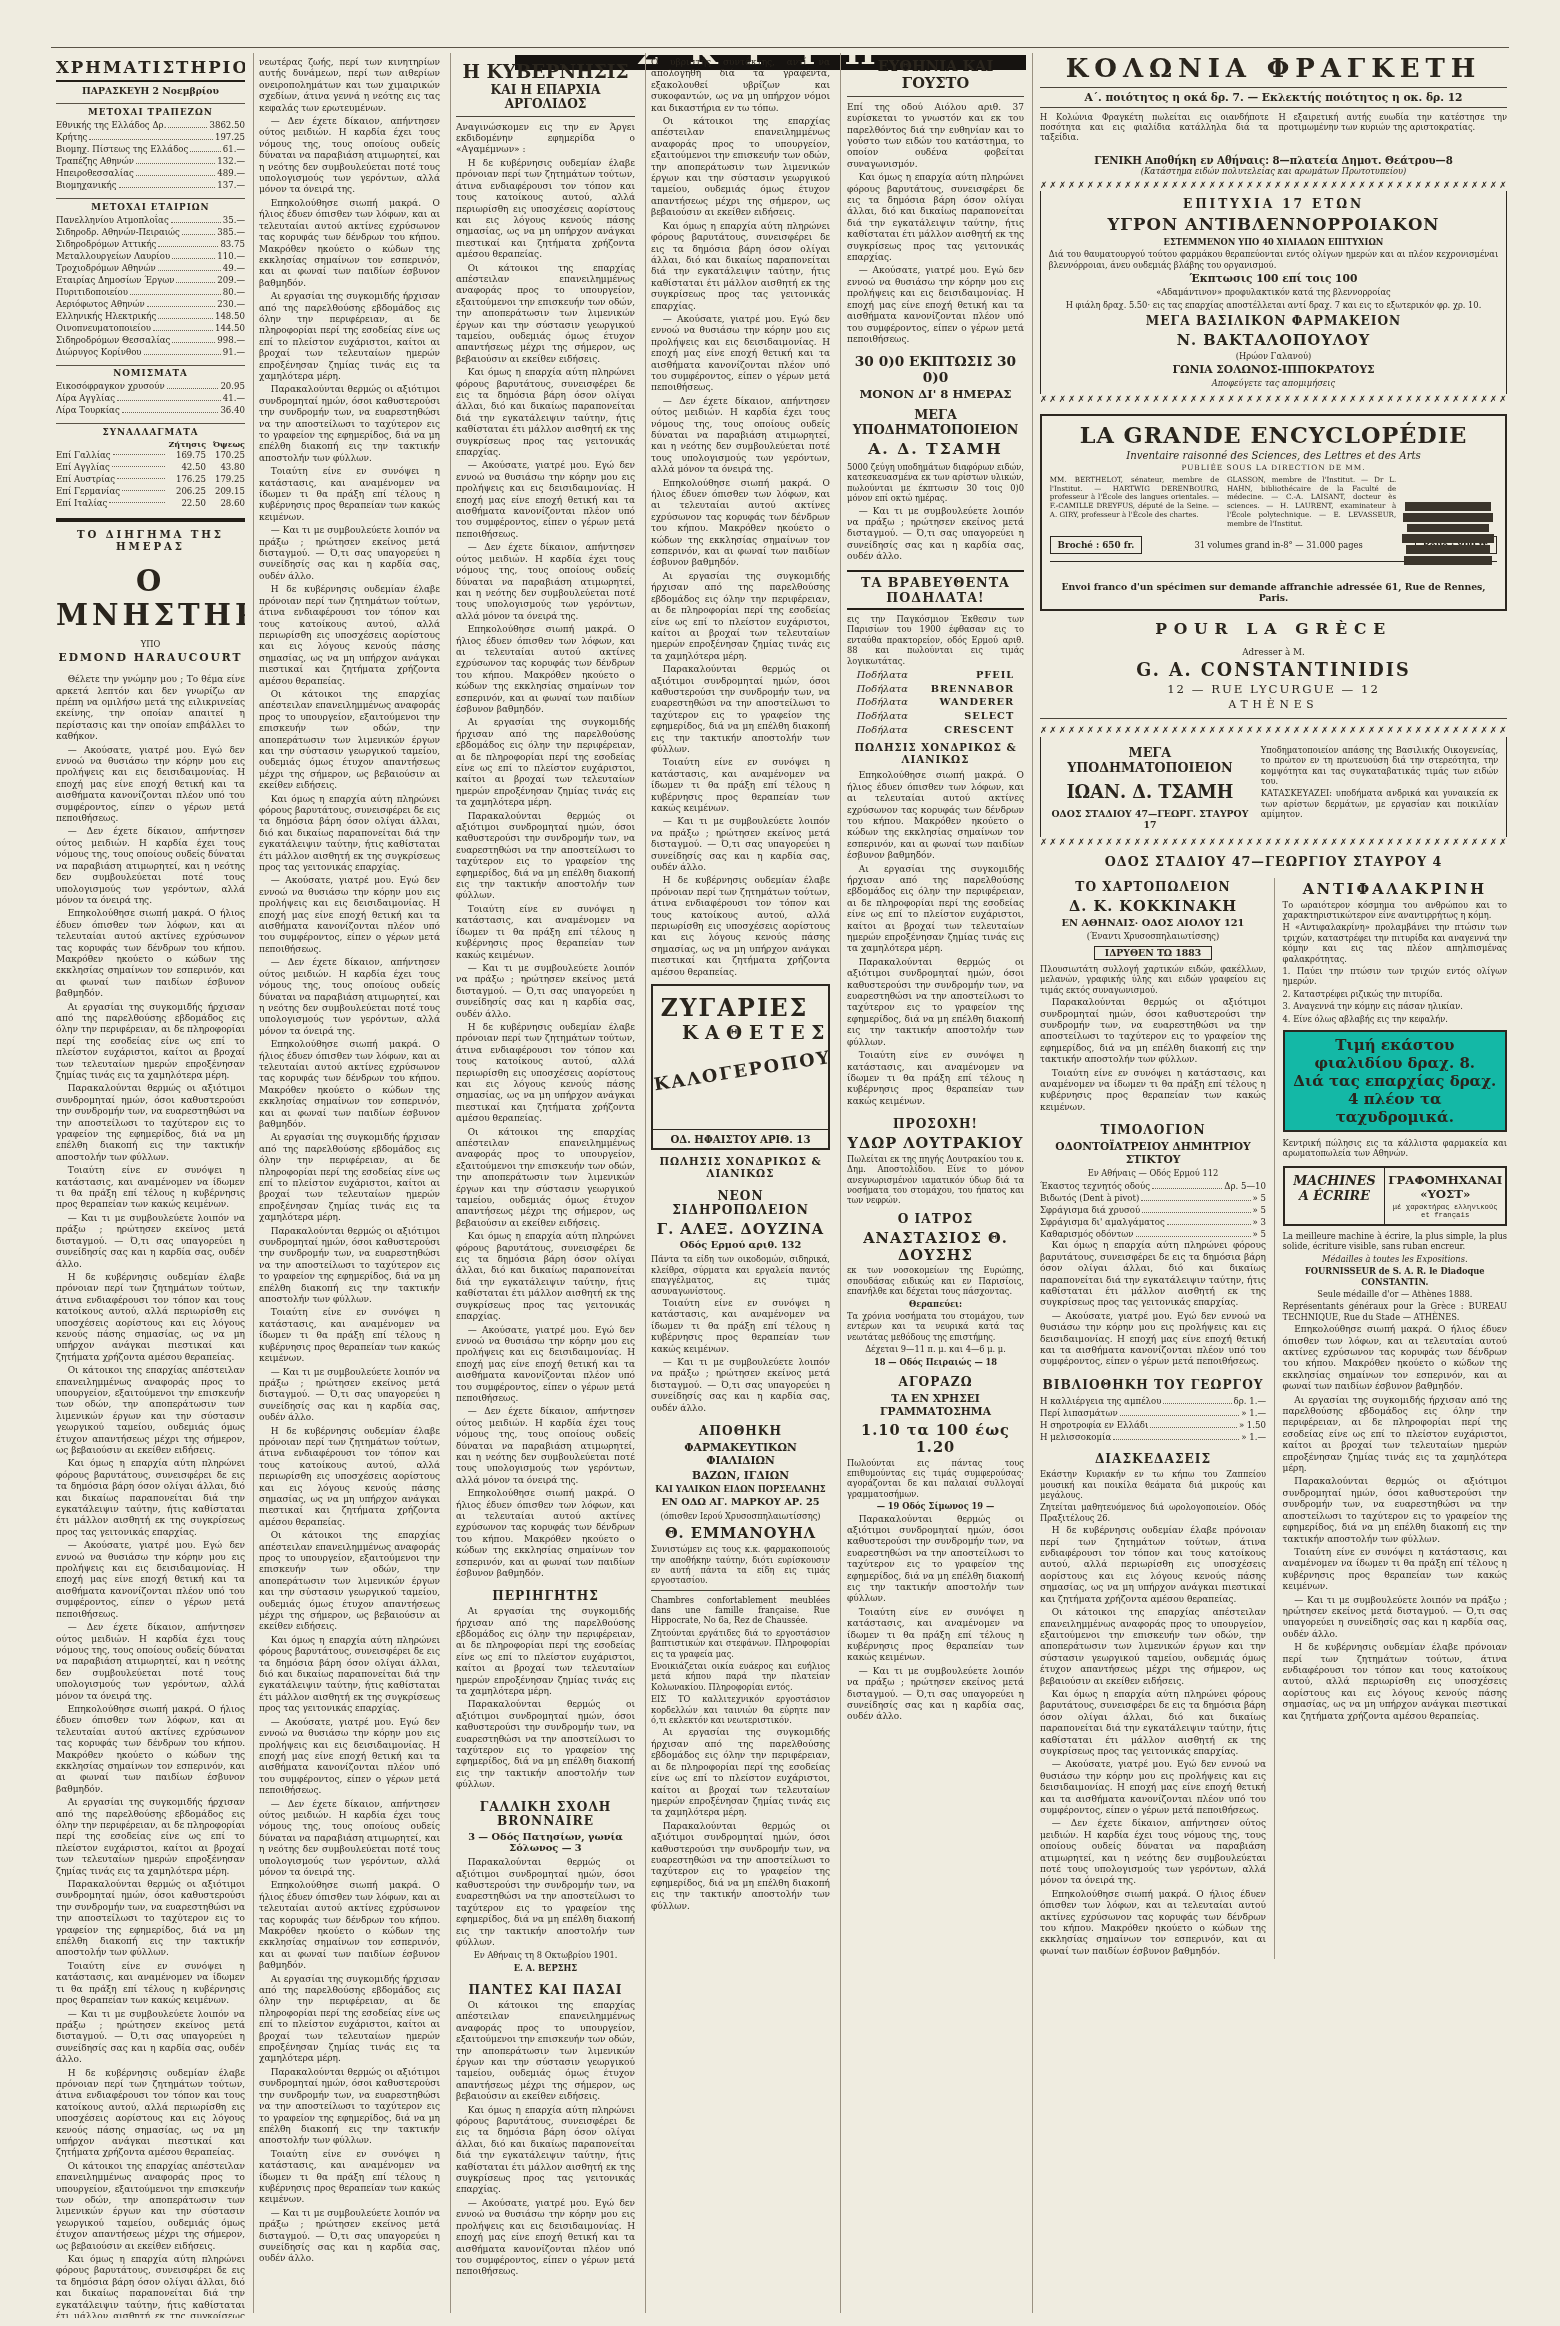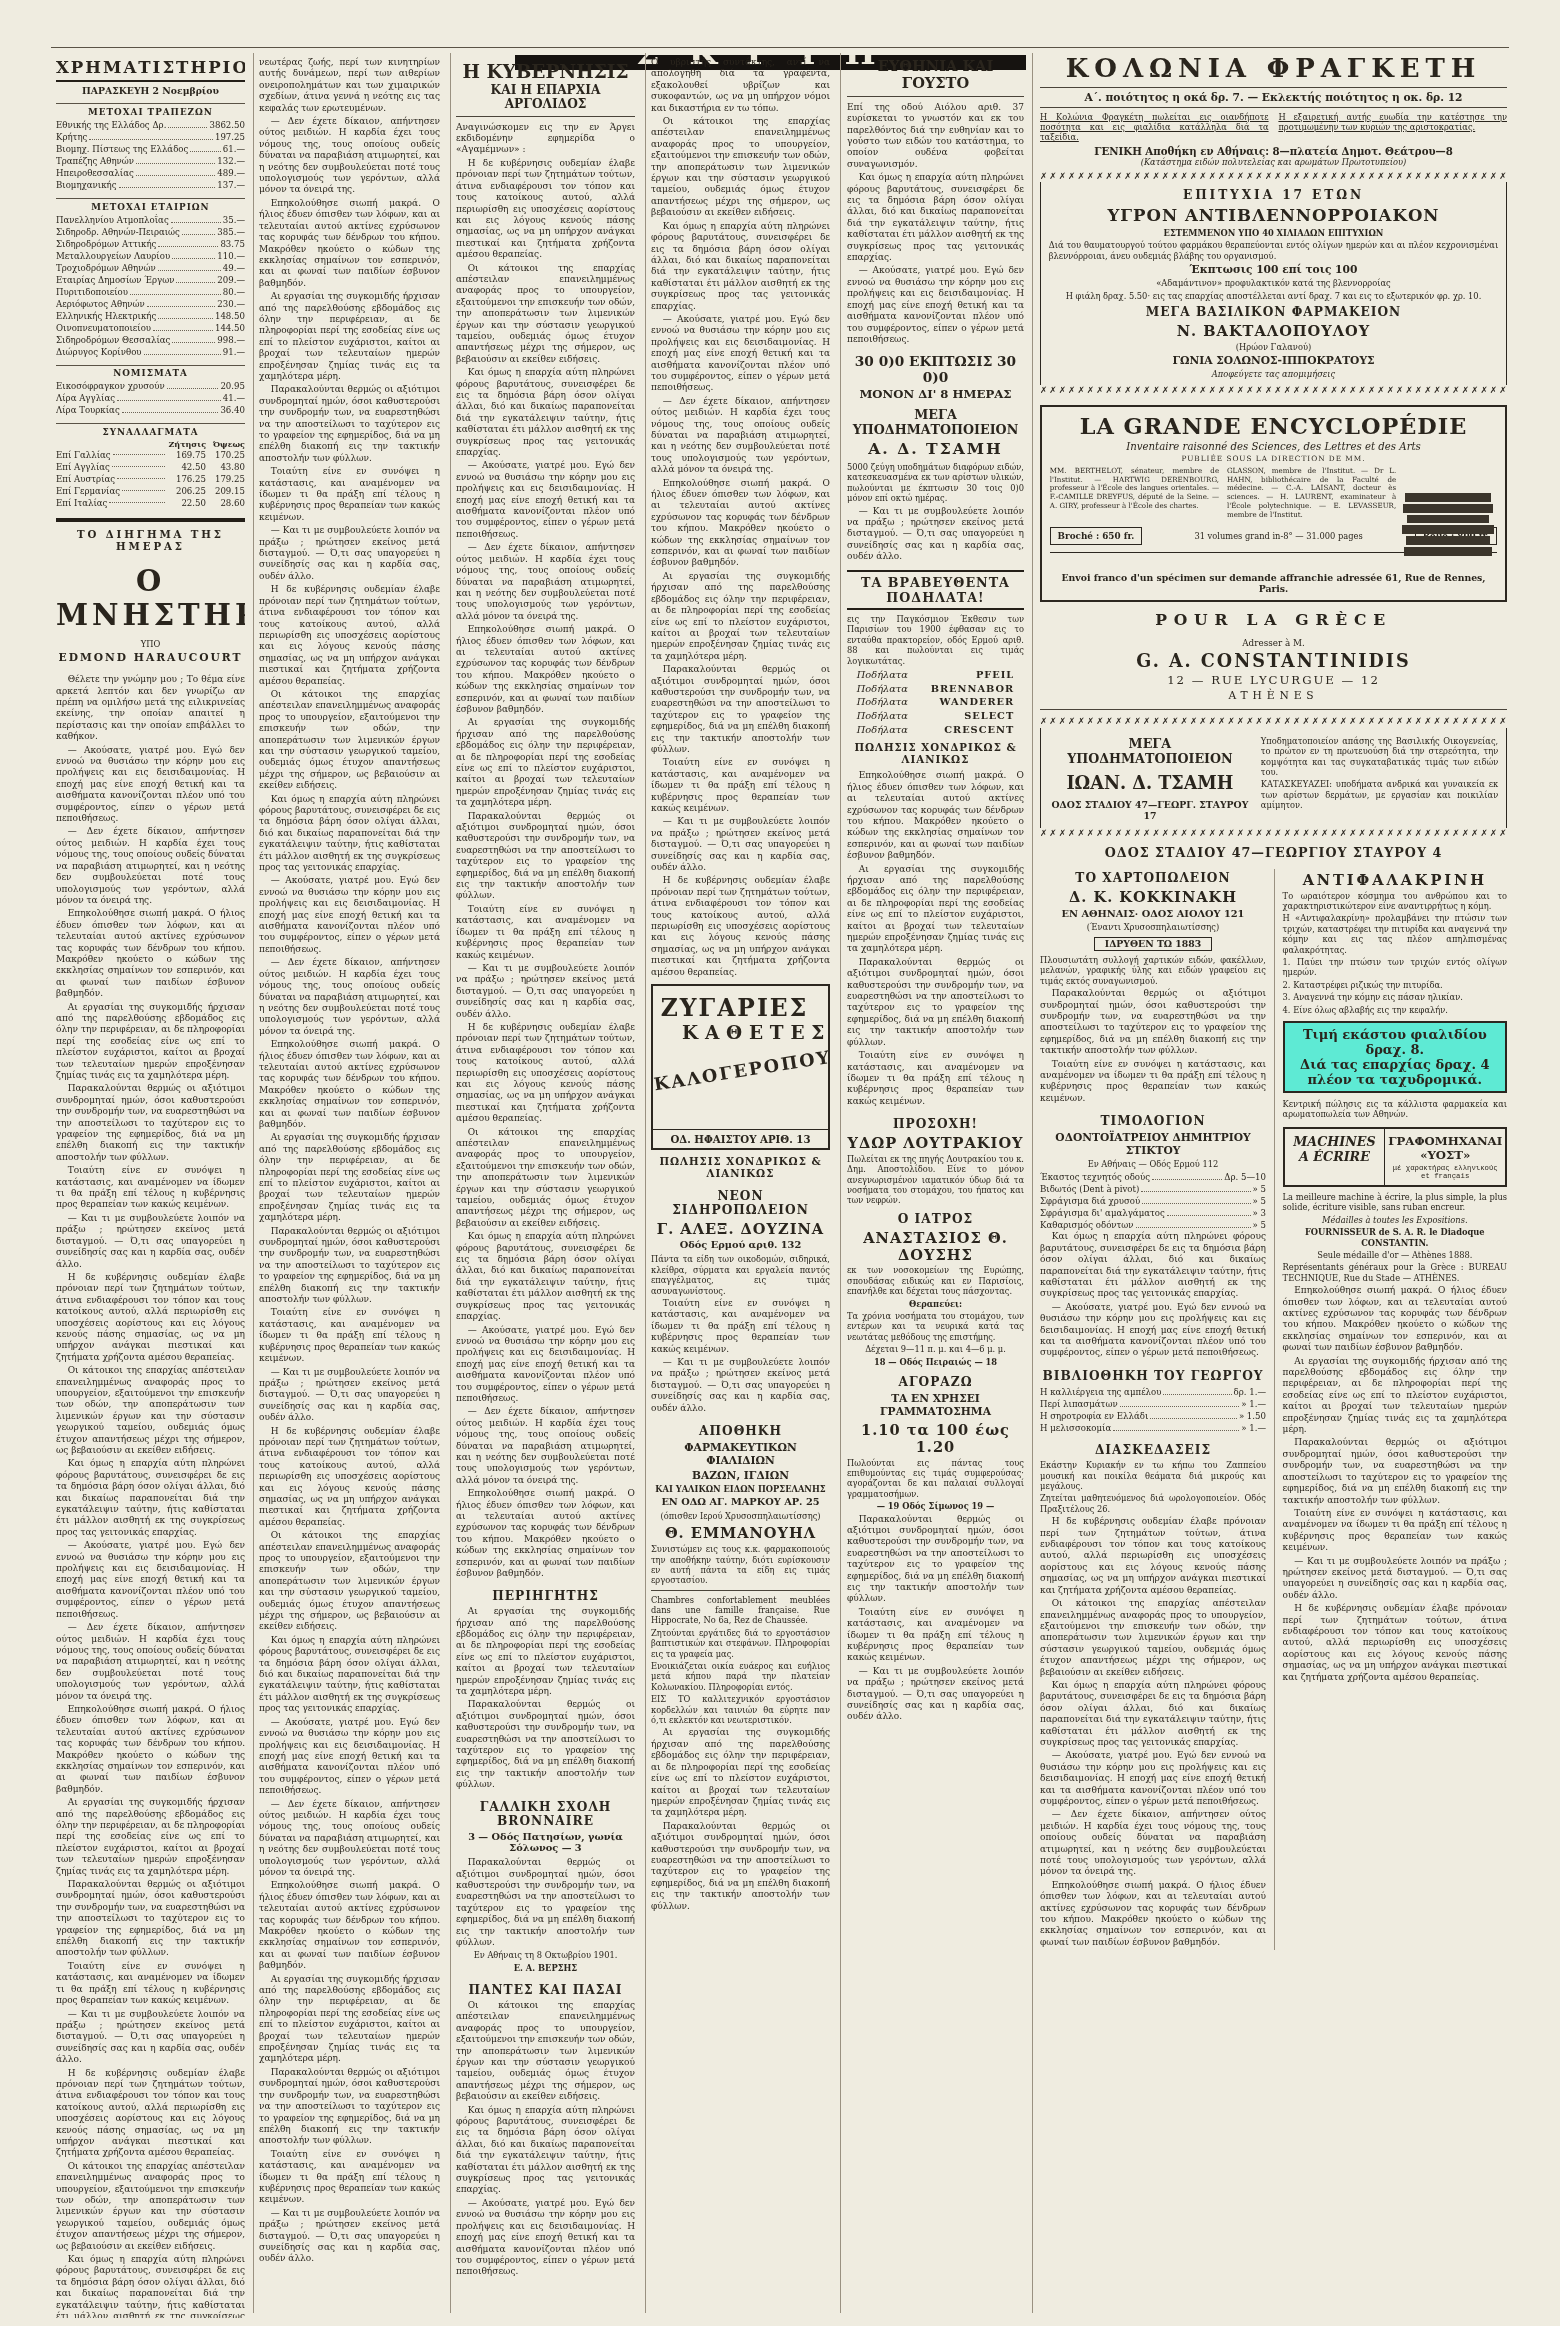--- a/index.html
+++ b/index.html
@@ -67,21 +67,21 @@
   
   .bikebanner{font-size:12.7px;font-weight:bold;letter-spacing:1px;text-align:center;
               border-top:2px solid #241f18;border-bottom:2px solid #241f18;padding:2.9px 0;margin:7.8px 0 3.9px;}
   .bike{display:flex;justify-content:space-between;font-size:9.8px;line-height:13.7px;margin:0 9.8px;}
   .bike .bl{font-style:italic}.bike .bb{font-weight:bold;letter-spacing:1px;}
   .saleline{font-size:10.2px;font-weight:bold;text-align:center;letter-spacing:1px;margin:4.9px 0;}
   
   .cttl{font-size:26px;font-weight:bold;letter-spacing:5.9px;text-align:center;margin:0 0 3.9px;}
   .cprices{font-size:10.7px;font-weight:bold;text-align:center;border-top:1px solid #4a443a;
            border-bottom:1px solid #4a443a;padding:2.9px 0;margin-bottom:3.9px;}
-  .cfine{display:flex;gap:9.8px;margin-bottom:0;text-decoration:underline;}
+  .cfine{display:flex;gap:9.8px;margin-bottom:9px;}
   .cfine div{flex:1;}
   .depot{font-size:10.2px;font-weight:bold;text-align:center;}
   .note{font-size:8.3px;font-style:italic;text-align:center;margin-bottom:3.9px;}
   
   .ktitle{font-size:19.5px;font-weight:bold;letter-spacing:1px;text-align:center;margin:7.8px 0 2.9px;}
   .kline{font-size:10.2px;font-weight:bold;text-align:center;margin:1px 0;}
   
   .ebox{border:2.9px double #2c2720;padding:5.9px 7.8px;margin:7.8px 0 3.9px;position:relative;}
   .etitle{font-size:22.4px;font-weight:bold;letter-spacing:1px;text-align:center;}
   .esub{font-size:10.2px;font-style:italic;text-align:center;margin:2px 0;}
@@ -108,22 +108,22 @@
   .ts1{font-size:12.7px;font-weight:bold;}
   .ts2{font-size:17.6px;font-weight:bold;margin:5.9px 0;}
   .ts3{font-size:9.3px;font-weight:bold;}
   .tsr{flex:1;}
   .tsaddr{font-size:12.7px;font-weight:bold;letter-spacing:1px;text-align:center;margin:4.9px 0 8.8px;}
   
   .rcols{display:flex;}
   .rl{width:226px;padding-right:7.8px;border-right:1px solid #9a9181;}
   .rr{flex:1;padding-left:7.8px;}
   .stamp{display:inline-block;border:1px solid #2c2720;padding:1px 9.8px;font-size:9.3px;font-weight:bold;}
-  .abox{border:2.9px double #2c2720;text-align:center;font-size:13px;font-weight:bold;
-        padding:3.9px 5.9px;margin:5.9px 0;background:#5eead4;}
+  .abox{border:2.9px double #2c2720;text-align:center;font-size:15px;font-weight:bold;
+        padding:3.9px 5.9px;margin:5.9px 0;background:#14b8a6;}
   .ybox{display:flex;border:2px solid #2c2720;margin:7.8px 0 4.9px;}
   .yl{flex:1;text-align:center;padding:4.9px 2.9px;border-right:1px solid #2c2720;}
   .yfr{font-size:12.7px;font-weight:bold;font-style:italic;}
   .yr{flex:1;text-align:center;padding:4.9px 2.9px;}
   .ygr{font-size:11.7px;font-weight:bold;}
   .ysub{font-size:7.3px;margin-top:2px;font-family:Liberation Mono, monospace;}
   .disc1{font-size:13.7px;font-weight:bold;text-align:center;margin-top:7.8px;}
   .disc2{font-size:11.7px;font-weight:bold;text-align:center;margin:2px 0;}
   .disc3{font-size:12.7px;font-weight:bold;text-align:center;margin-top:5.9px;}
   .disc4{font-size:15.6px;font-weight:bold;letter-spacing:2px;text-align:center;margin:2px 0 3.9px;}

